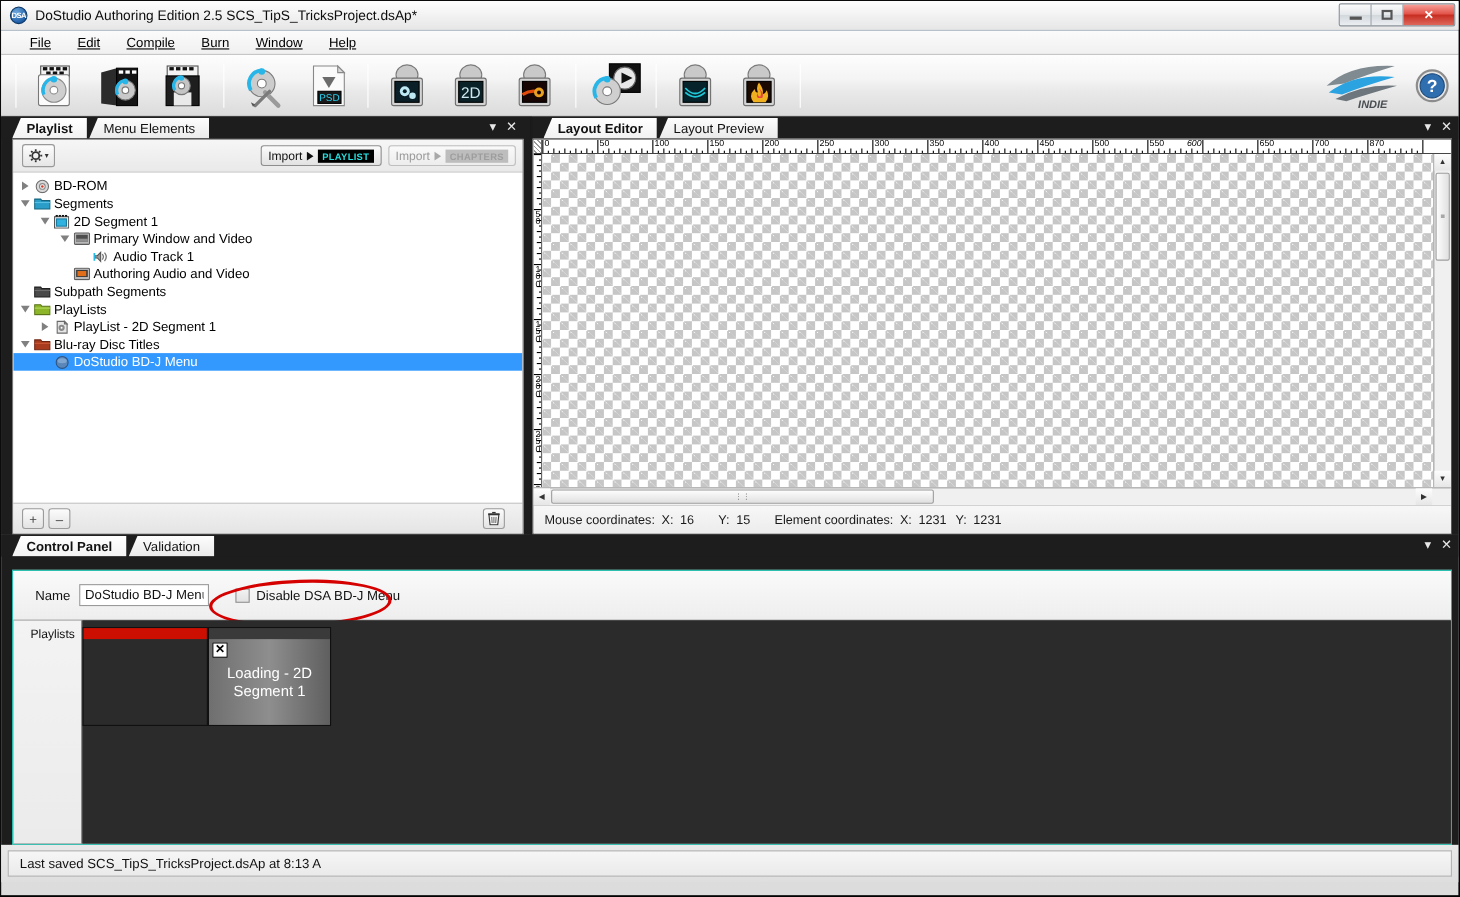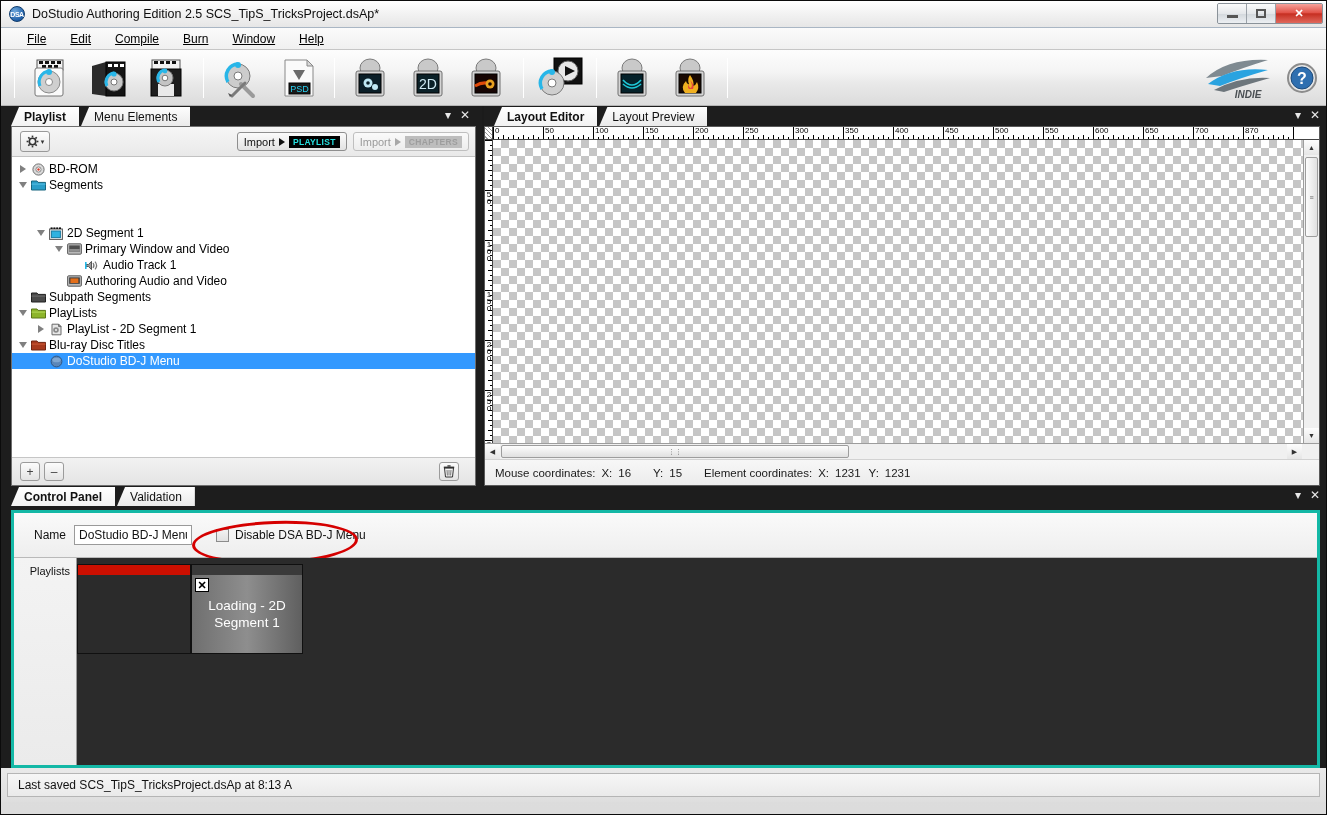--- a/index.html
+++ b/index.html
@@ -328,22 +328,22 @@
 
   
   .bottom {
     position: relative;
     height: 282px;
     background: #1d1d1d;
     display:flex; flex-direction:column;
   }
   .cp-body {
     flex: 1;
-    margin: 4px 6px 0 10px;
-    border:3px solid #14b8a6;
+    margin: 12px 6px 0 10px;
+    border:1px solid #14b8a6;
     background: #fff;
     display:flex; flex-direction:column;
     overflow:hidden;
   }
   .cp-top {
     height: 45px; flex:0 0 45px;
     background: linear-gradient(180deg,#fafafa,#eeeeee);
     border-bottom: 1px solid #b9b9b9;
     display:flex; align-items:center;
     padding-left: 20px;
@@ -678,21 +678,21 @@
                 <i class="tw-open"></i>
               </span>
               <span class="t-icon">
                 <svg width="15" height="12" viewBox="0 0 15 12">
                   <path d="M0.5 2 H6 L7 3.4 H14.5 V11 H0.5 Z" fill="#2a9ec9" stroke="#16657f"></path>
                   <rect x="0.5" y="4.6" width="14" height="1" fill="#56bfe3"></rect>
                 </svg>
               </span>
               <span>Segments</span>
             </div>
-            <div class="tree-row" style="padding-left: 22px; margin-top: 32px;">
+            <div class="tree-row" style="padding-left: 22px;">
               <span class="twisty">
                 <i class="tw-open"></i>
               </span>
               <span class="t-icon">
                 <svg width="14" height="13" viewBox="0 0 14 13">
                   <rect x="0.6" y="2" width="12.8" height="10.4" fill="#f2f2f2" stroke="#555"></rect>
                   <g fill="#111">
                     <rect x="1.6" y="0.4" width="2" height="1.6"></rect>
                     <rect x="4.4" y="0.4" width="2" height="1.6"></rect>
                     <rect x="7.2" y="0.4" width="2" height="1.6"></rect>
@@ -997,21 +997,21 @@
               <div class="rh-lbl" style="left: 100px;">100</div>
               <div class="rh-lbl" style="left: 150px;">150</div>
               <div class="rh-lbl" style="left: 200px;">200</div>
               <div class="rh-lbl" style="left: 250px;">250</div>
               <div class="rh-lbl" style="left: 300px;">300</div>
               <div class="rh-lbl" style="left: 350px;">350</div>
               <div class="rh-lbl" style="left: 400px;">400</div>
               <div class="rh-lbl" style="left: 450px;">450</div>
               <div class="rh-lbl" style="left: 500px;">500</div>
               <div class="rh-lbl" style="left: 550px;">550</div>
-              <div class="rh-lbl" style="left: 600px;">600</div>
+              <div class="rh-lbl" style="left: 584px; font-style: italic;">600</div>
               <div class="rh-lbl" style="left: 650px;">650</div>
               <div class="rh-lbl" style="left: 700px;">700</div>
               <div class="rh-lbl" style="left: 750px;">870</div>
             </div>
         </div>
         <div class="canvas-wrap">
           <div class="ruler-v" id="rv-track">
               <div class="rv-tick" style="top: 0px; width: 8px;"></div>
               <div class="rv-tick" style="top: 5px; width: 2px;"></div>
               <div class="rv-tick" style="top: 10px; width: 4px;"></div>

